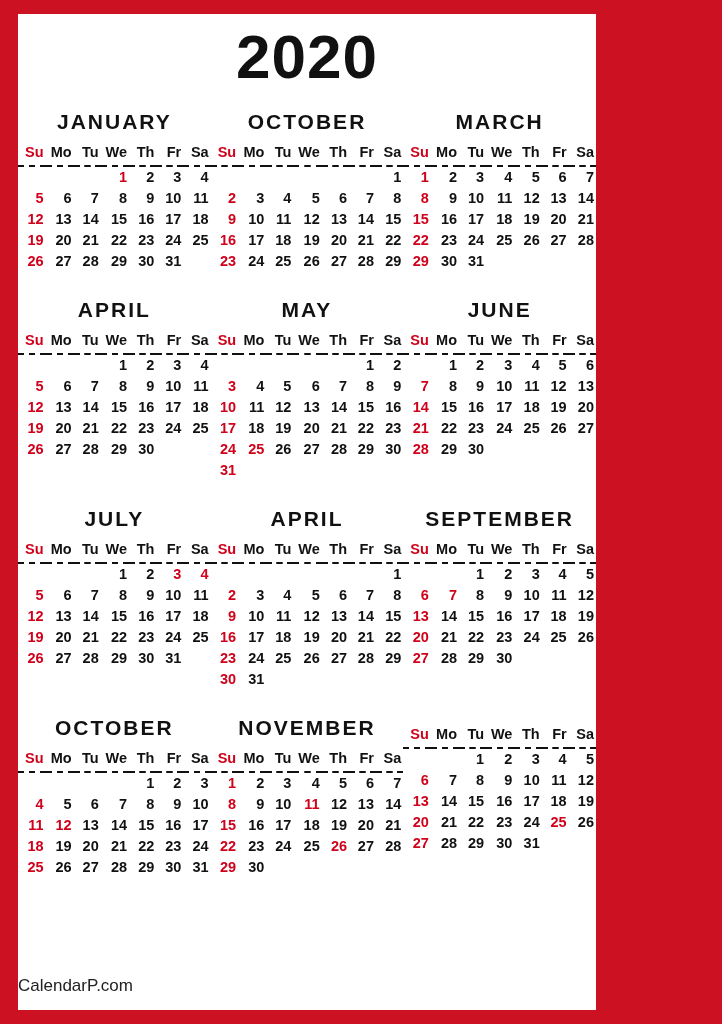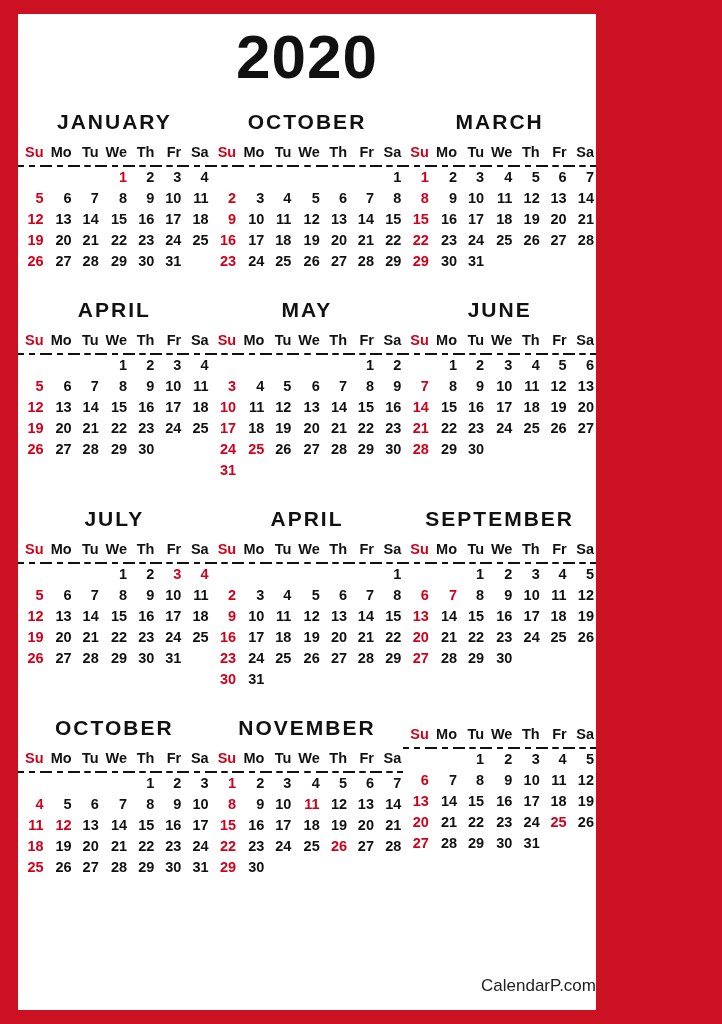--- a/index.html
+++ b/index.html
@@ -72,21 +72,21 @@
     color: #d0021b;
   }
   .month-table td.sun, .month-table td.holiday {
     color: #d0021b;
   }
   .footer {
     position: absolute;
     bottom: 14px;
     left: 0;
     width: 100%;
-    text-align: right;
+    text-align: left;
     font-size: 17px;
     color: #222222;
   }
 </style>
 </head>
 <body>
 
 <div class="page">
   <div class="year">2020</div>
   <div class="grid">

